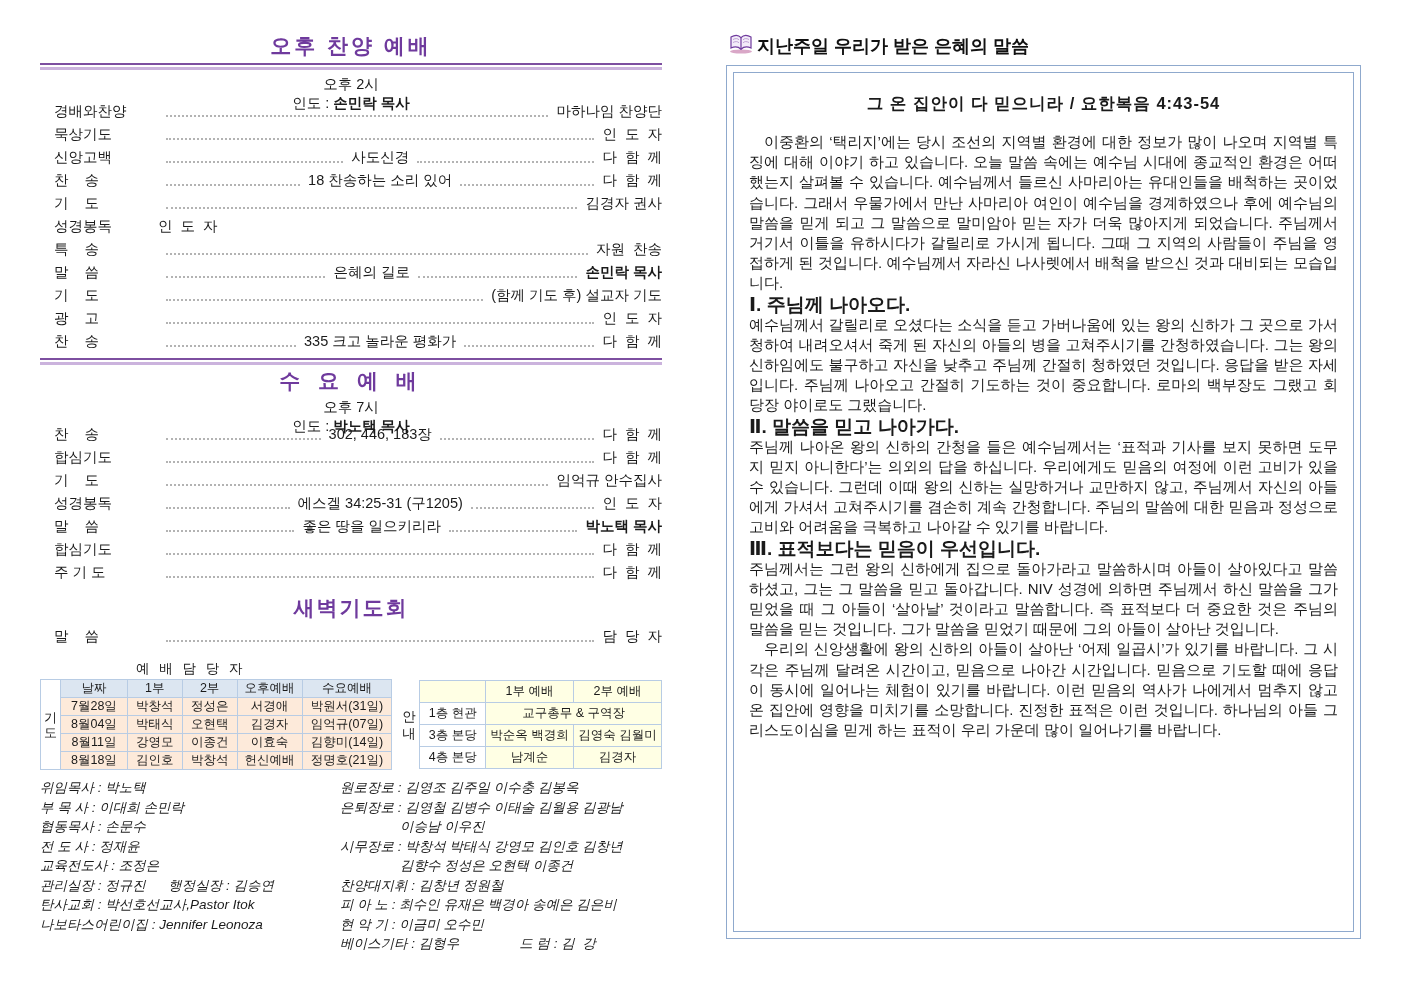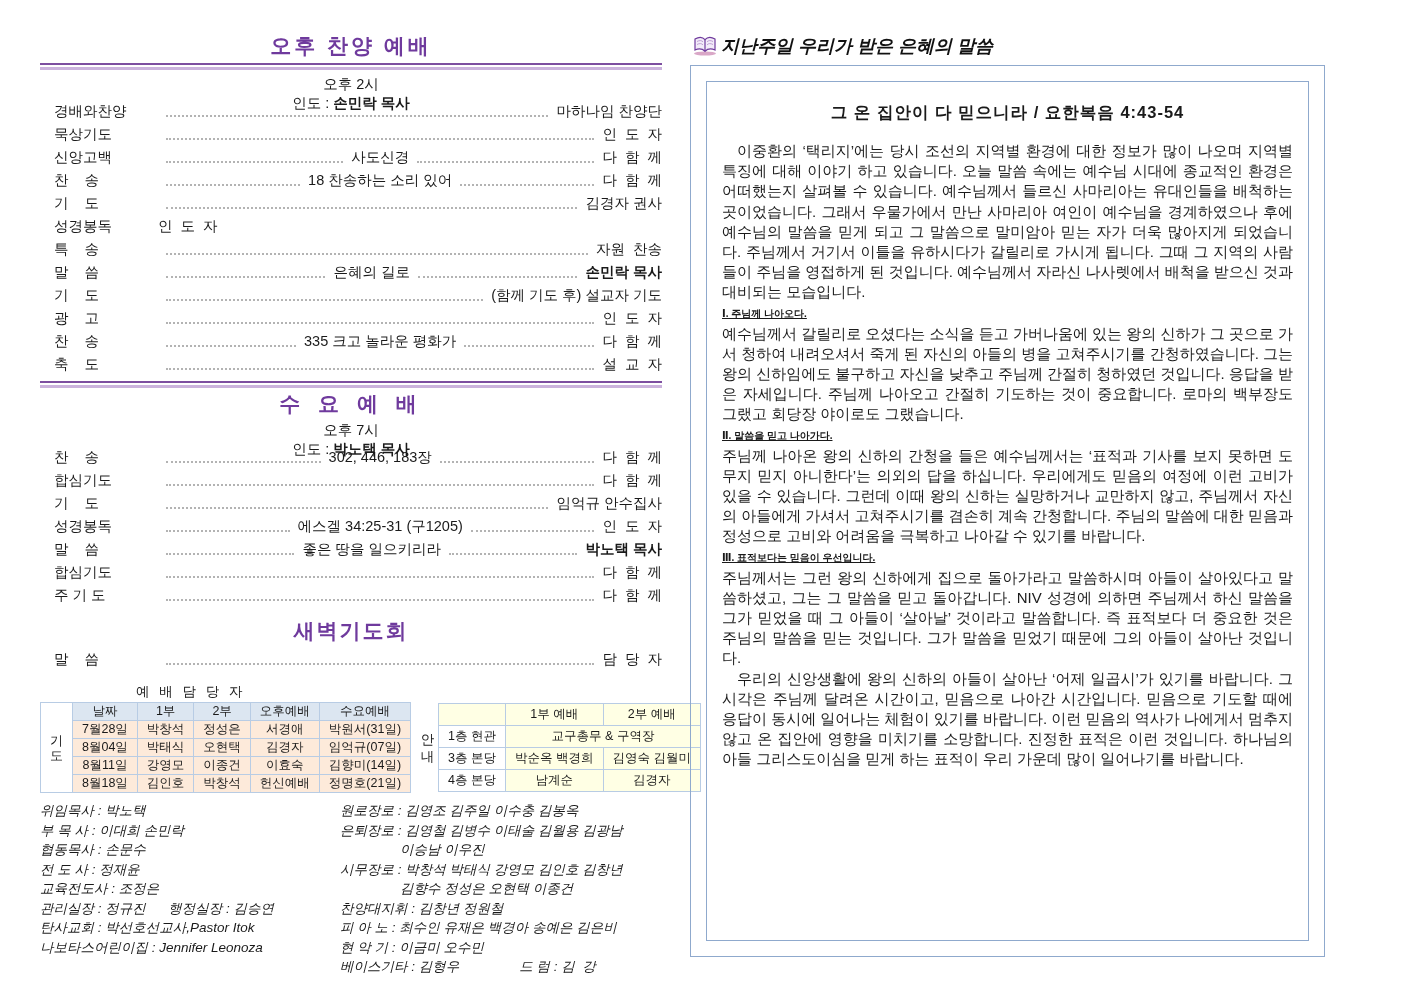--- a/index.html
+++ b/index.html
@@ -4,21 +4,21 @@
 <style>
   * { box-sizing: border-box; margin: 0; padding: 0; }
   html,body { background:#ffffff; }
   body {
     font-family: "Liberation Sans", "DejaVu Sans", sans-serif;
     color:#1a1a1a;
   }
   .page {
     position:relative; width:1403px; height:992px; margin:0 auto;
     background:#ffffff; overflow:hidden;
-    display:flex; gap:28px; padding:32px 38px 20px 40px;
+    display:flex; gap:64px; padding:32px 38px 20px 40px;
   }
   .col-left { width:622px; flex:none; }
   .col-right { width:635px; flex:none; }
 
   
   .svc-title {
     text-align:center; color:var(--accent,#6f3a9d);
     font-size:21px; font-weight:bold; letter-spacing:3px;
     margin-bottom:3px;
   }
@@ -38,49 +38,49 @@
   .rgt { white-space:pre; }
   .rgt.b { font-weight:bold; }
   .sec2 .svc-title { letter-spacing:6px; }
   .sec3 .svc-title { margin-top:10px; letter-spacing:2px; }
 
   
   .assign { margin-top:12px; }
   .caption { font-size:13.5px; letter-spacing:3px; margin:0 0 1px 96px; }
   .tables { display:flex; align-items:stretch; gap:9px; }
   table { border-collapse:collapse; font-size:12.5px; text-align:center; }
-  th,td { border:1px solid var(--tbl_border,#b8cce4); font-weight:normal; padding:0 9px; white-space:nowrap; }
+  th,td { border:1px solid var(--tbl_border,#b8cce4); font-weight:normal; padding:0 3px; white-space:nowrap; }
   .ptable th { background:var(--hdr_blue,#dce6f1); height:18px; }
   .ptable td { background:var(--cell_peach,#fdeada); height:18px; }
   .ptable td.side { background:#ffffff; width:19px; font-size:13px; line-height:15px; }
   .ptable th:nth-child(2){width:67px}.ptable th:nth-child(3){width:55px}
   .ptable th:nth-child(4){width:55px}.ptable th:nth-child(5){width:65px}
   .ptable th:nth-child(6){width:90px}
   .usher-wrap { display:flex; align-items:center; gap:3px; }
   .usher-label { width:15px; font-size:13.5px; line-height:17px; text-align:center; }
   .utable th { background:var(--cell_yellow,#ffffe4); height:22px; }
   .utable td { background:var(--cell_yellow,#ffffe4); height:22px; }
   .utable td.rowlab { background:#ffffff; }
   .utable th:nth-child(1){width:66px}.utable th:nth-child(2){width:88px}.utable th:nth-child(3){width:88px}
 
   
   .staff { display:flex; margin-top:8px; font-size:13.5px; line-height:19.5px; }
   .staff-col { white-space:pre-wrap;font-style:italic; }
   .staff-col.c1 { width:300px; flex:none; }
   .staff-col.c2 { flex:1; }
 
   
-  .sermon-header { display:flex; align-items:center; gap:3px; font-size:18px; font-weight:bold; margin:2px 0 7px 2px; color:#111;font-style:italic; }
+  .sermon-header { display:flex; gap:3px; font-size:18px; font-weight:bold; margin:2px 0 7px 2px; color:#111; }
   .book { display:inline-flex; flex:none; }
-  .box-outer { border:1px solid var(--box_border,#8fa9cd); padding:15px; }
+  .box-outer { border:1px solid var(--box_border,#8fa9cd); padding:6px; }
   .box-inner { border:1px solid var(--box_border,#8fa9cd); padding:10px 15px 14px 15px; min-height:860px; }
   .sermon-title { text-align:center; font-weight:bold; font-size:16.5px; letter-spacing:1px; margin:10px 0 17px 0; }
   .sermon-body p { font-size:15px; line-height:20.2px; text-align:justify; }
   .sermon-body p.indent { text-indent:15px; }
-  .sermon-body h4 { font-size:10px; line-height:21px; font-weight:bold;text-decoration:underline; }
+  .sermon-body h4 { font-size:19px; line-height:21px; font-weight:bold; }
 </style>
 </head>
 <body>
 
 <div class="page">
 
   <div class="col-left">
 
     <section class="sec1">
       <h2 class="svc-title">오후 찬양 예배</h2>
@@ -164,27 +164,20 @@
             <span class="rgt">인  도  자</span>
           </div>
           <div class="svc-row">
             <span class="lbl">찬    송</span>
             <span class="mid">
               <span class="dots"></span>
               <span class="ctr">335 크고 놀라운 평화가</span>
               <span class="dots"></span>
             </span>
             <span class="rgt">다  함  께</span>
-          </div>
-          <div class="svc-row">
-            <span class="lbl">축    도</span>
-            <span class="mid">
-              <span class="dots"></span>
-            </span>
-            <span class="rgt">설  교  자</span>
           </div>
         </div>
       <div class="rule end"></div>
     </section>
 
     <section class="sec2">
       <h2 class="svc-title">수 요 예 배</h2>
       <div class="svc-head">
         <span>오후 7시</span>
         <span><span>인도 : </span><b>박노택 목사</b></span>

